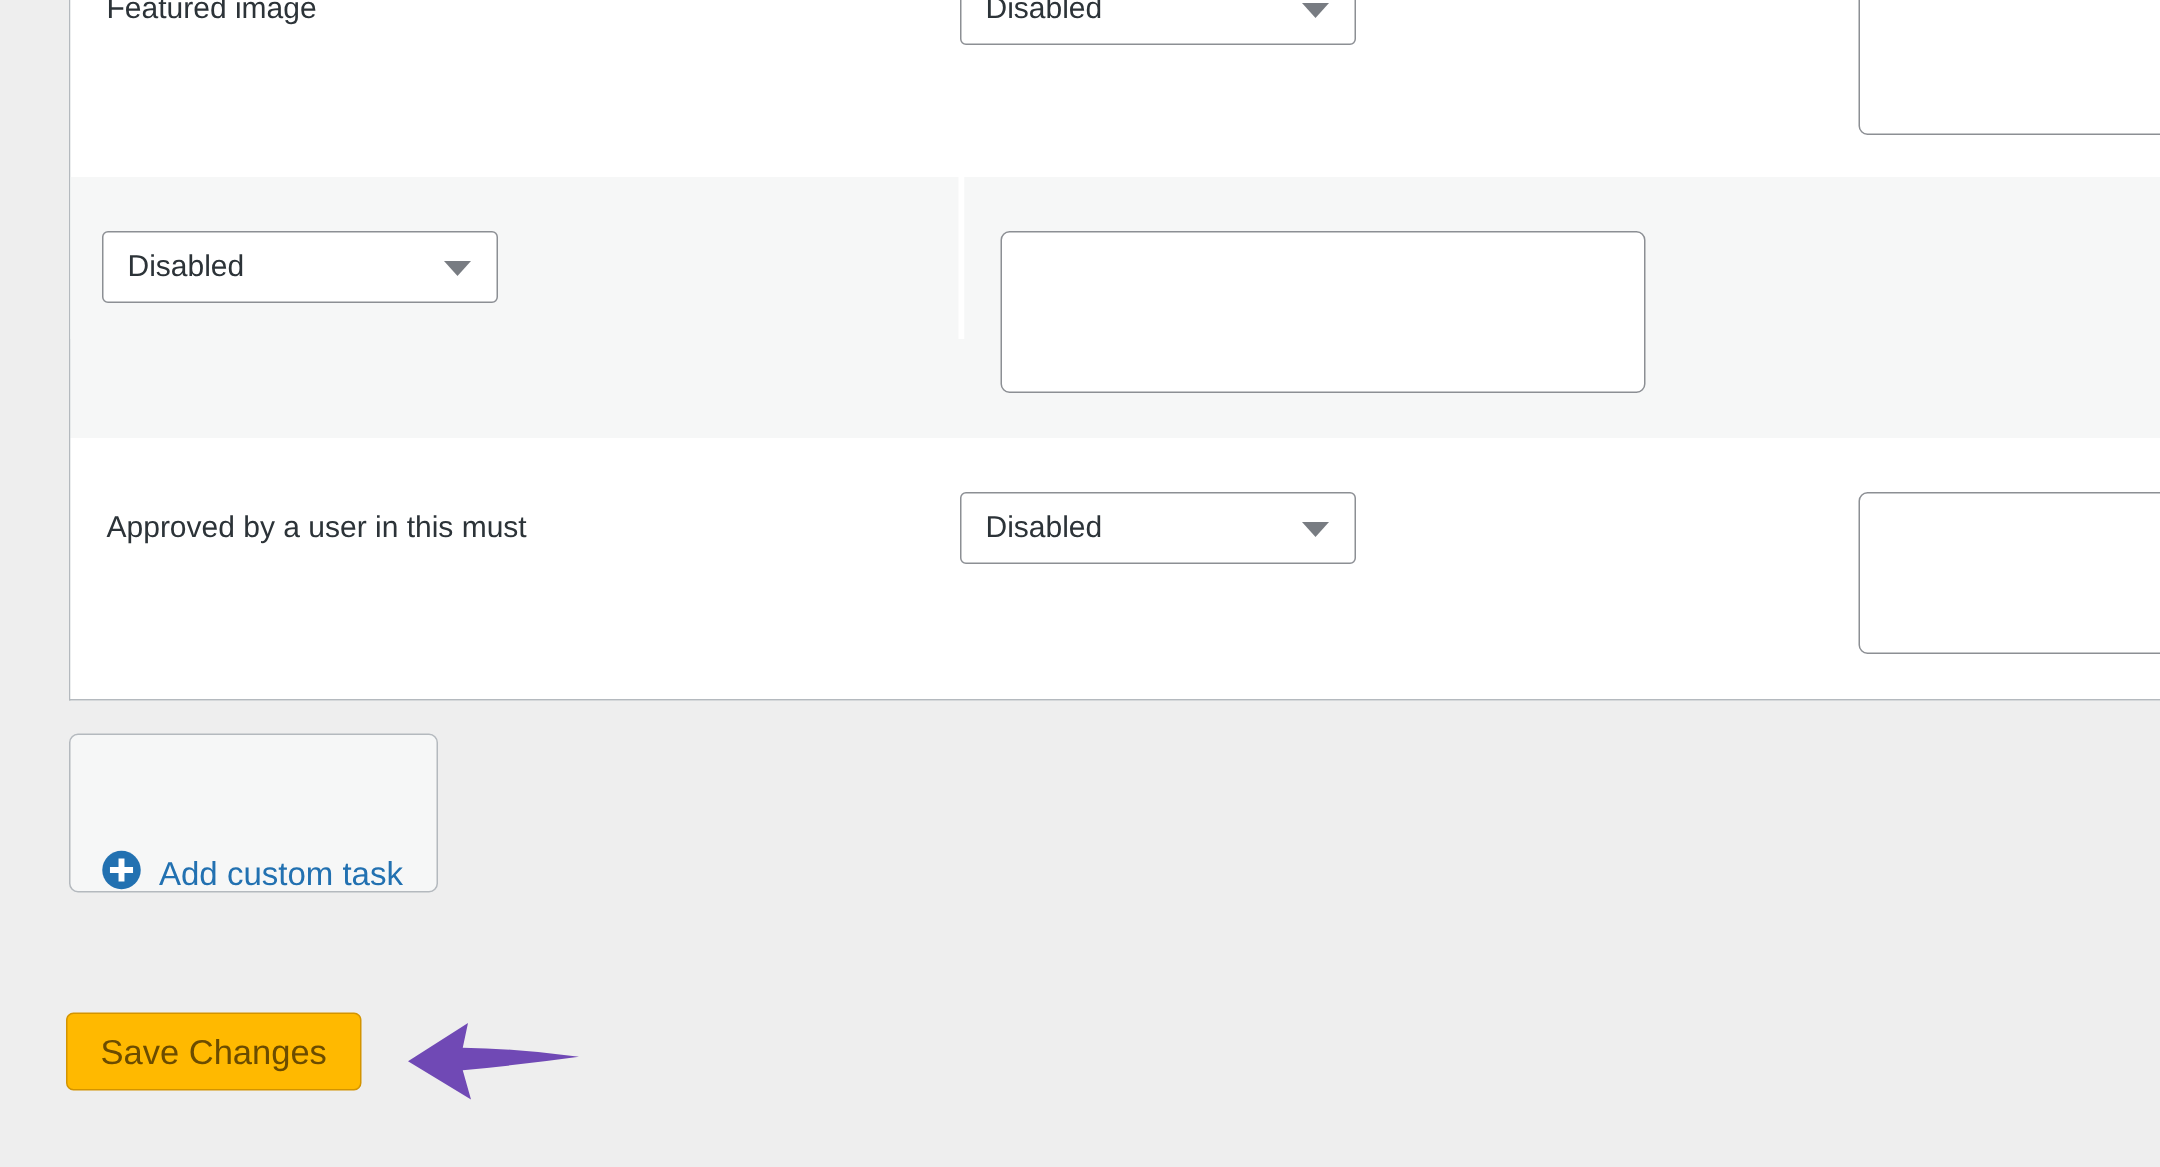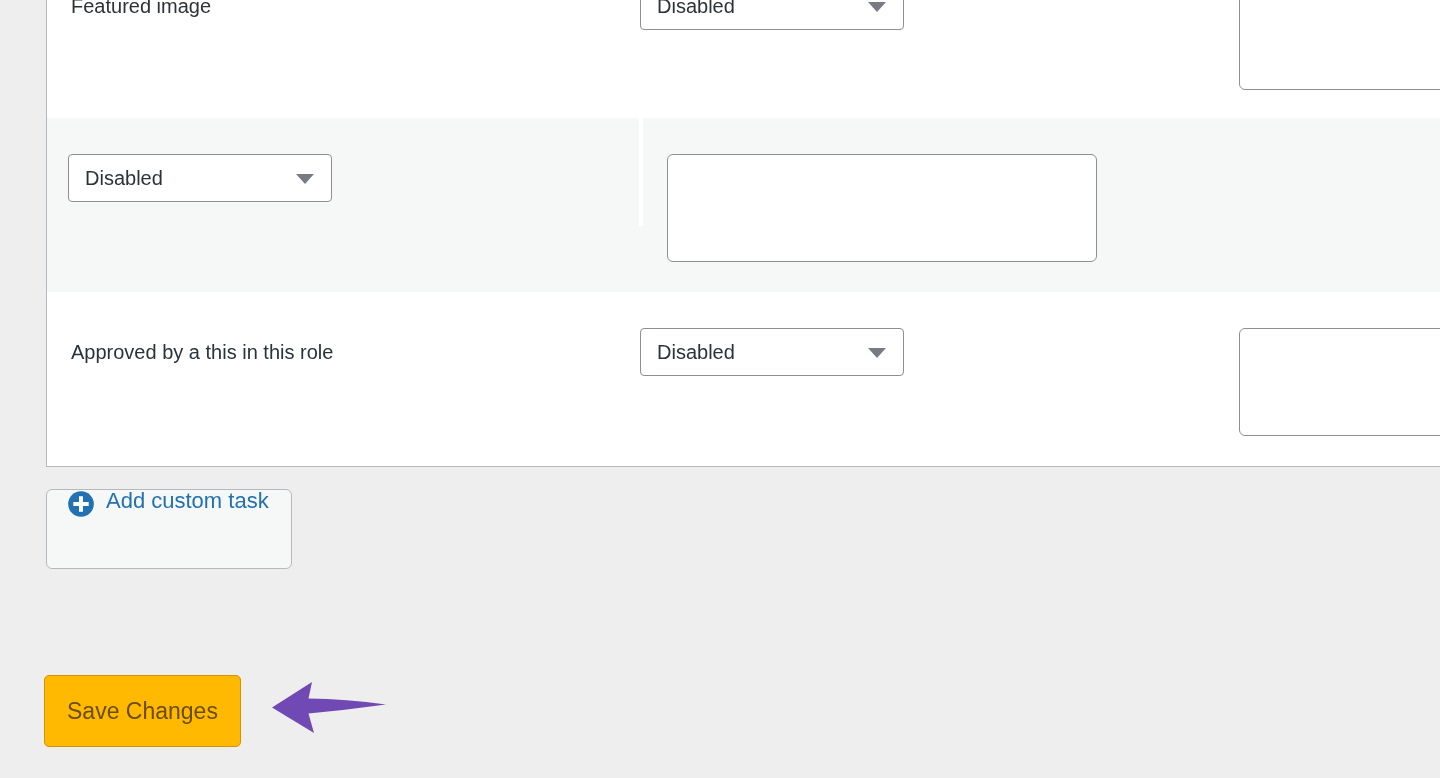--- a/index.html
+++ b/index.html
@@ -124,23 +124,23 @@
   .actions-row {
     position: absolute;
     left: 46px;
     top: 489px;
     display: flex;
     align-items: center;
   }
 
   .add-task-btn {
     display: inline-flex;
-    align-items: flex-start;
+    align-items: flex-end;
     gap: 11px;
-    height: 80px;
+    height: 106px;
     padding: 0 22px 0 20px;
     background: #f6f7f7;
     border: 1px solid #b4b9be;
     border-radius: 6px;
     color: #2271b1;
     font-size: 22px;
     font-family: "Liberation Sans", sans-serif;
     cursor: pointer;
     line-height: 1;
   }
@@ -159,21 +159,21 @@
     color: #787c82;
     white-space: nowrap;
     line-height: 1.3;
   }
 
   
   .save-btn {
     position: absolute;
     left: 44px;
     top: 675px;
-    height: 72px;
+    height: 52px;
     padding: 0 22px;
     background: #ffb900;
     border: 1px solid #d39400;
     border-radius: 5px;
     color: #6b4c00;
     font-size: 23px;
     font-family: "Liberation Sans", sans-serif;
     cursor: pointer;
     line-height: 1;
   }
@@ -215,21 +215,21 @@
         <span class="select-caret"></span>
       </div>
     </div>
     <div class="cell-note">
       <textarea class="note-box" style=""></textarea>
     </div>
   </div>
 
   <div class="settings-row">
     <div class="cell-label">
-      <span>Approved by a this in this role</span>
+      <span>Approved by a user in this must</span>
     </div>
     <div class="cell-control">
       <div class="select-box">
         <span>Disabled</span>
         <span class="select-caret"></span>
       </div>
     </div>
     <div class="cell-note">
       <textarea class="note-box" style=""></textarea>
     </div>

